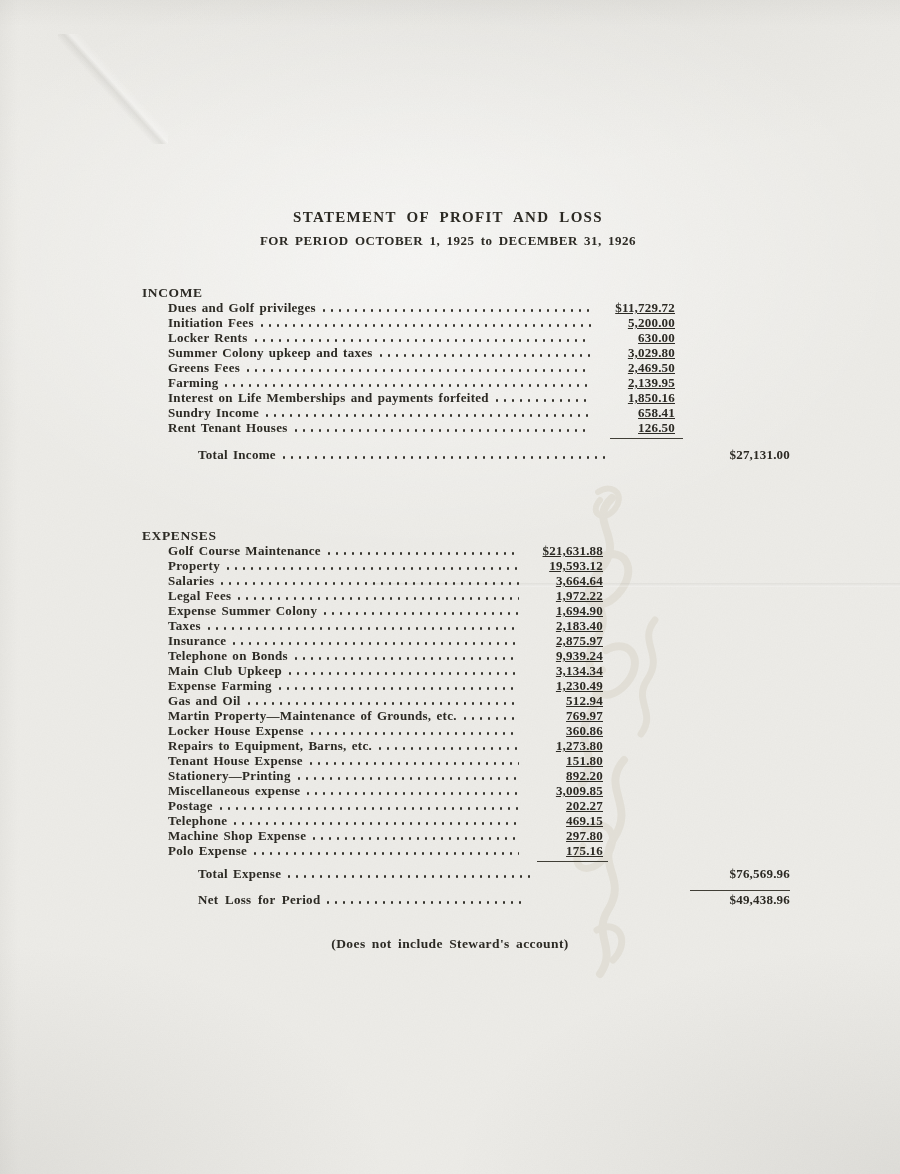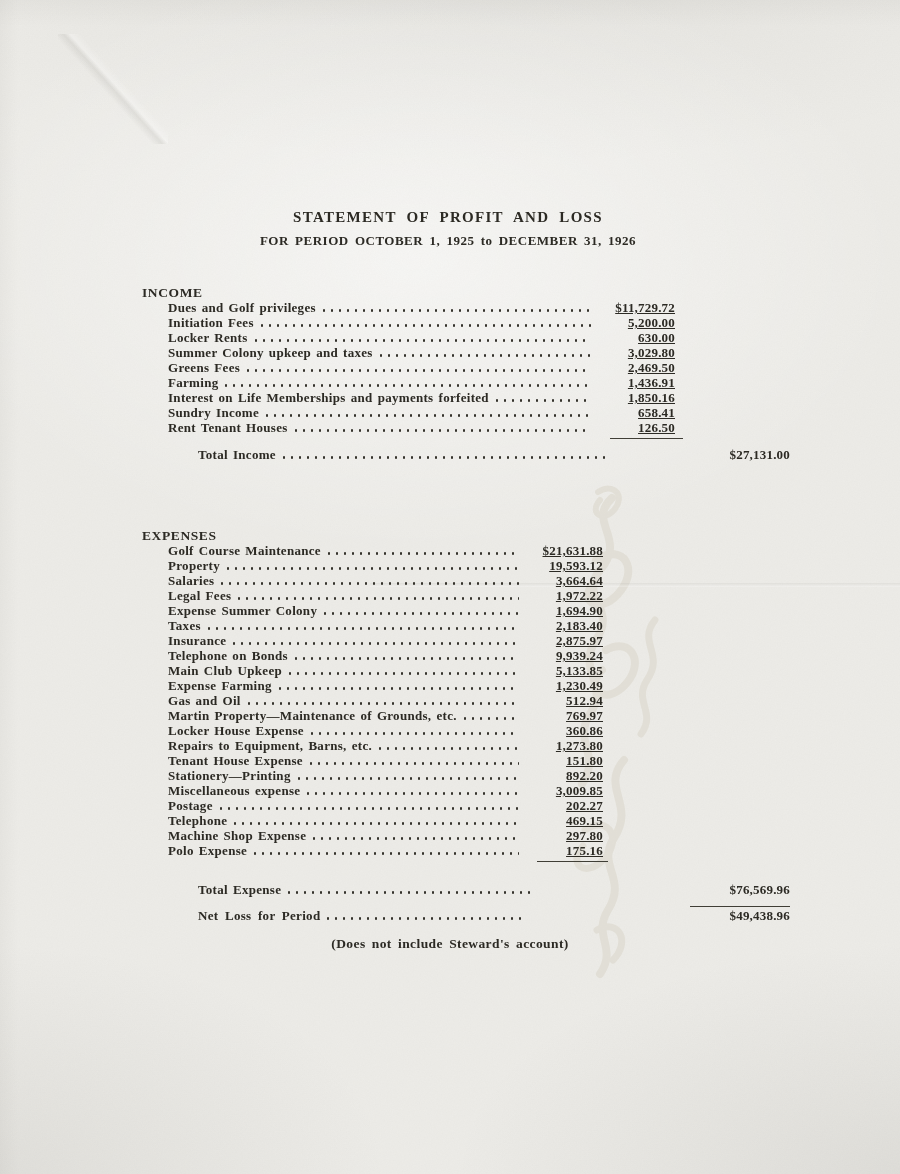--- a/index.html
+++ b/index.html
@@ -67,21 +67,21 @@
 
   .colrule{height:0;border-top:1.6px solid #403e36;}
   .sec-income  .colrule{margin:3px 0 0 468px;width:73px;}
   .sec-expenses .colrule{margin:3px 0 0 395px;width:71px;}
 
   .total-row{display:flex;align-items:baseline;font-size:13px;line-height:15px;}
   .total-row .lbl{margin-left:56px;}
   .amt2{flex:0 0 auto;width:100px;text-align:right;white-space:nowrap;letter-spacing:.2px;}
   .sec-income .total-row{margin-top:8px;}
   .sec-income .amt2{margin-left:80px;}
-  .row-total-expense{margin-top:20px;}
+  .row-total-expense{margin-top:4px;}
   .row-total-expense .amt2{margin-left:155px;}
   .row-net-loss{margin-top:9px;}
   .row-net-loss .lbl{word-spacing:3px;}
   .row-net-loss .amt2{margin-left:165px;border-top:1.6px solid #403e36;padding-top:1px;}
 
   .footnote{
     position:absolute;top:936px;left:0;width:900px;
     text-align:center;font-size:13.5px;letter-spacing:.4px;word-spacing:2.5px;line-height:16px;
   }
 </style>
@@ -143,21 +143,21 @@
             <span class="amt">3,029.80</span>
           </div>
         <div class="row">
             <span class="lbl">Greens Fees</span>
             <span class="leader"></span>
             <span class="amt">2,469.50</span>
           </div>
         <div class="row">
             <span class="lbl">Farming</span>
             <span class="leader"></span>
-            <span class="amt">1,436.91</span>
+            <span class="amt">2,139.95</span>
           </div>
         <div class="row">
             <span class="lbl">Interest on Life Memberships and payments forfeited</span>
             <span class="leader"></span>
             <span class="amt">1,850.16</span>
           </div>
         <div class="row">
             <span class="lbl">Sundry Income</span>
             <span class="leader"></span>
             <span class="amt">658.41</span>
@@ -215,21 +215,21 @@
             <span class="amt">2,875.97</span>
           </div>
         <div class="row">
             <span class="lbl">Telephone on Bonds</span>
             <span class="leader"></span>
             <span class="amt">9,939.24</span>
           </div>
         <div class="row">
             <span class="lbl">Main Club Upkeep</span>
             <span class="leader"></span>
-            <span class="amt">5,133.85</span>
+            <span class="amt">3,134.34</span>
           </div>
         <div class="row">
             <span class="lbl">Expense Farming</span>
             <span class="leader"></span>
             <span class="amt">1,230.49</span>
           </div>
         <div class="row">
             <span class="lbl">Gas and Oil</span>
             <span class="leader"></span>
             <span class="amt">512.94</span>

